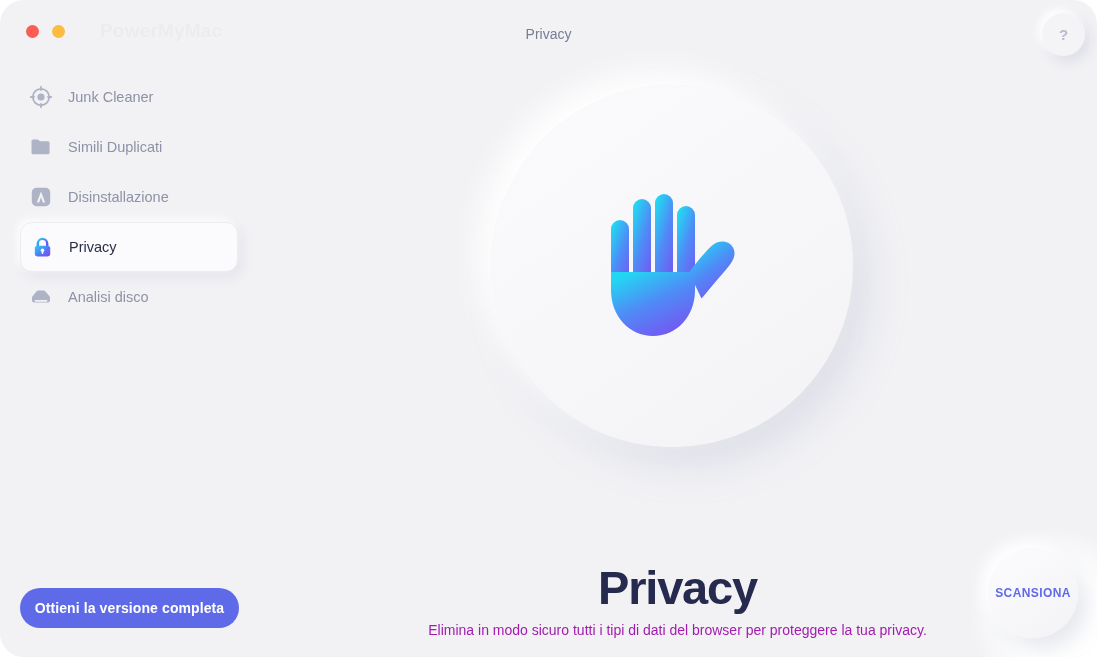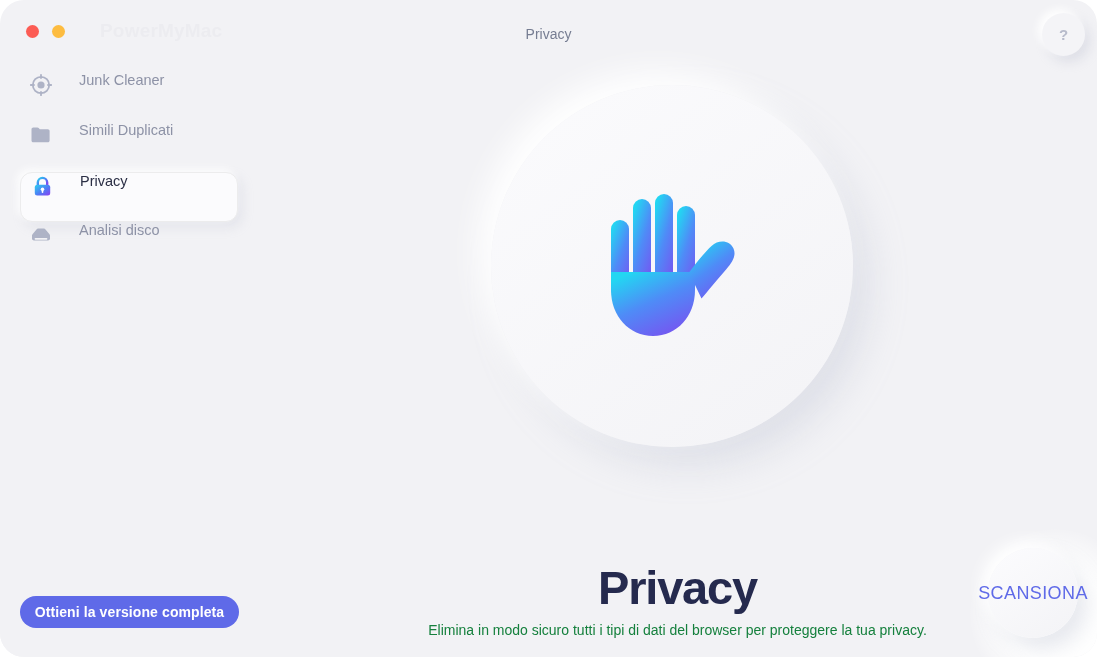--- a/index.html
+++ b/index.html
@@ -97,24 +97,24 @@
     top: 8px;
     left: 0;
     width: 258px;
   }
 
   .nav-item {
     position: relative;
     height: 50px;
     margin: 0 20px;
     display: flex;
+    align-items: center;
     padding-left: 8px;
     border-radius: 12px;
     cursor: pointer;
-    gap: 11px;
   }
   .nav-item .ico {
     width: 26px;
     height: 26px;
     flex: 0 0 26px;
     display: flex;
     align-items: center;
     justify-content: center;
     margin-right: 14px;
   }
@@ -134,21 +134,21 @@
     color: #2b2f45;
     font-weight: 500;
   }
 
   
   .cta {
     position: absolute;
     left: 20px;
     bottom: 29px;
     width: 219px;
-    height: 32px;
+    height: 40px;
     border: none;
     border-radius: 20px;
     background: #5f6ae8;
     color: #ffffff;
     font-size: 14px;
     font-weight: 600;
     font-family: "Liberation Sans", sans-serif;
     cursor: pointer;
     letter-spacing: .1px;
   }
@@ -193,21 +193,21 @@
     line-height: 1;
   }
 
   .page-sub {
     position: absolute;
     top: 558px;
     left: 0;
     width: 839px;
     text-align: center;
     font-size: 14px;
-    color: #15803d;
+    color: #a21caf;
   }
 
   
   .scan-glow {
     position: absolute;
     left: 712px;
     top: 465px;
     width: 170px;
     height: 170px;
     border-radius: 50%;
@@ -218,22 +218,22 @@
     left: 730px;
     top: 484px;
     width: 90px;
     height: 90px;
     border-radius: 50%;
     background: linear-gradient(145deg, #fcfcfe, #f3f3f6);
     border: none;
     display: flex;
     align-items: center;
     justify-content: center;
-    font-size: 18px;
-    font-weight: 400;
+    font-size: 12px;
+    font-weight: 700;
     letter-spacing: .4px;
     color: #5f6ae8;
     font-family: "Liberation Sans", sans-serif;
     box-shadow:
       -7px -7px 16px rgba(255,255,255,0.95),
       9px 11px 22px rgba(168,174,197,0.30);
     cursor: pointer;
   }
 </style>
 </head>
@@ -269,20 +269,29 @@
 
       <div class="nav-item">
         <span class="ico">
           <svg width="24" height="24" viewBox="0 0 24 24">
             <path d="M2.5 6.2c0-1 .8-1.8 1.8-1.8h4.1c.5 0 1 .2 1.3.6l1.1 1.3h8c1 0 1.8.8 1.8 1.8v9.3c0 1-.8 1.8-1.8 1.8H4.3c-1 0-1.8-.8-1.8-1.8V6.2z" fill="#aeb3c6"></path>
           </svg>
         </span>
         <span class="label">Simili Duplicati</span>
       </div>
 
+      <div class="nav-item">
+        <span class="ico">
+          <svg width="24" height="24" viewBox="0 0 24 24">
+            <rect x="2.8" y="2.8" width="18.4" height="18.4" rx="4.6" fill="#aeb3c6"></rect>
+            <path d="M12 6.4l4.2 11.2h-2.4L12 12.2l-1.8 5.4H7.8L12 6.4z" fill="#f2f2f5"></path>
+          </svg>
+        </span>
+        <span class="label">Disinstallazione</span>
+      </div>
 
 
 
 
 
       <div class="nav-item active">
         <span class="ico">
           <svg width="25" height="25" viewBox="0 0 24 24">
             <defs>
               <linearGradient id="lockGrad" x1="0" y1="0" x2="1" y2="1">

